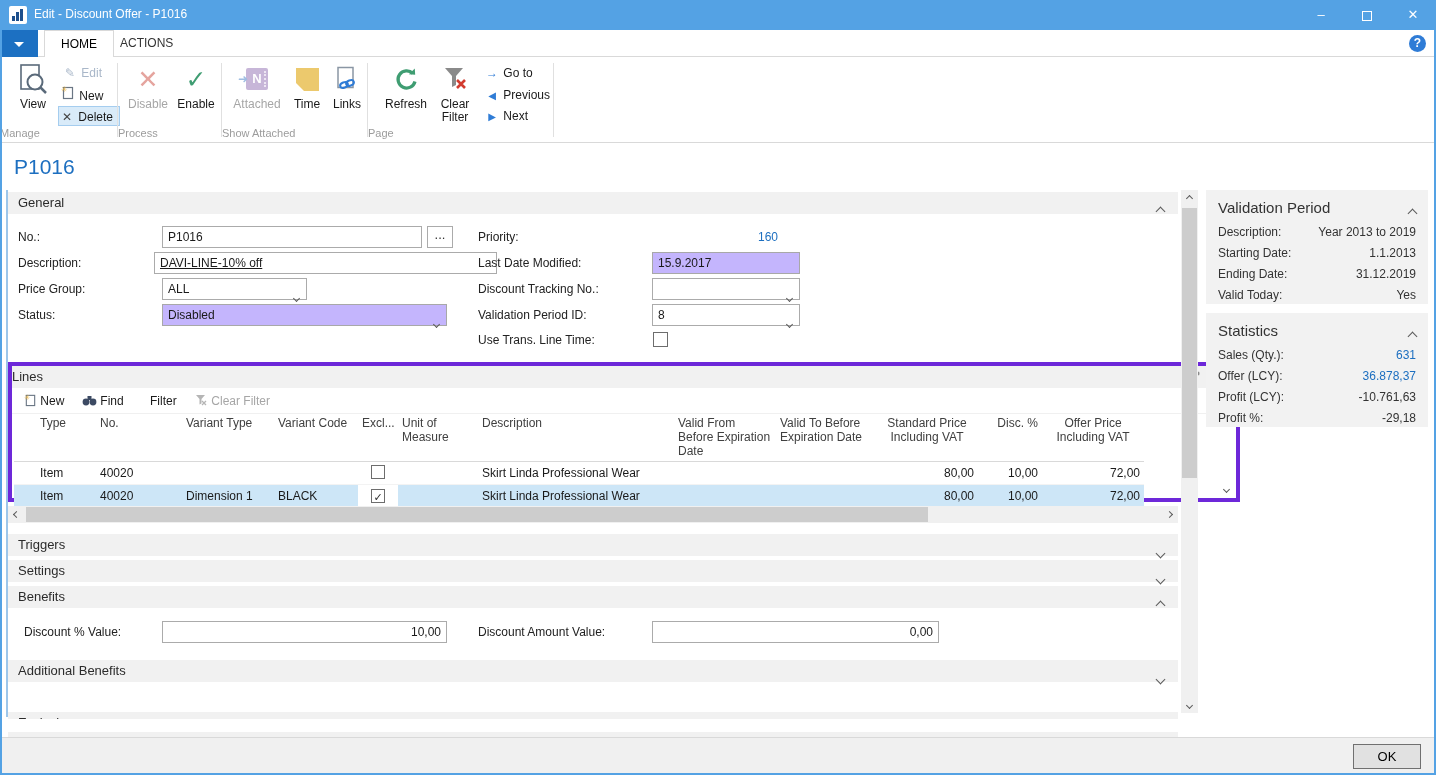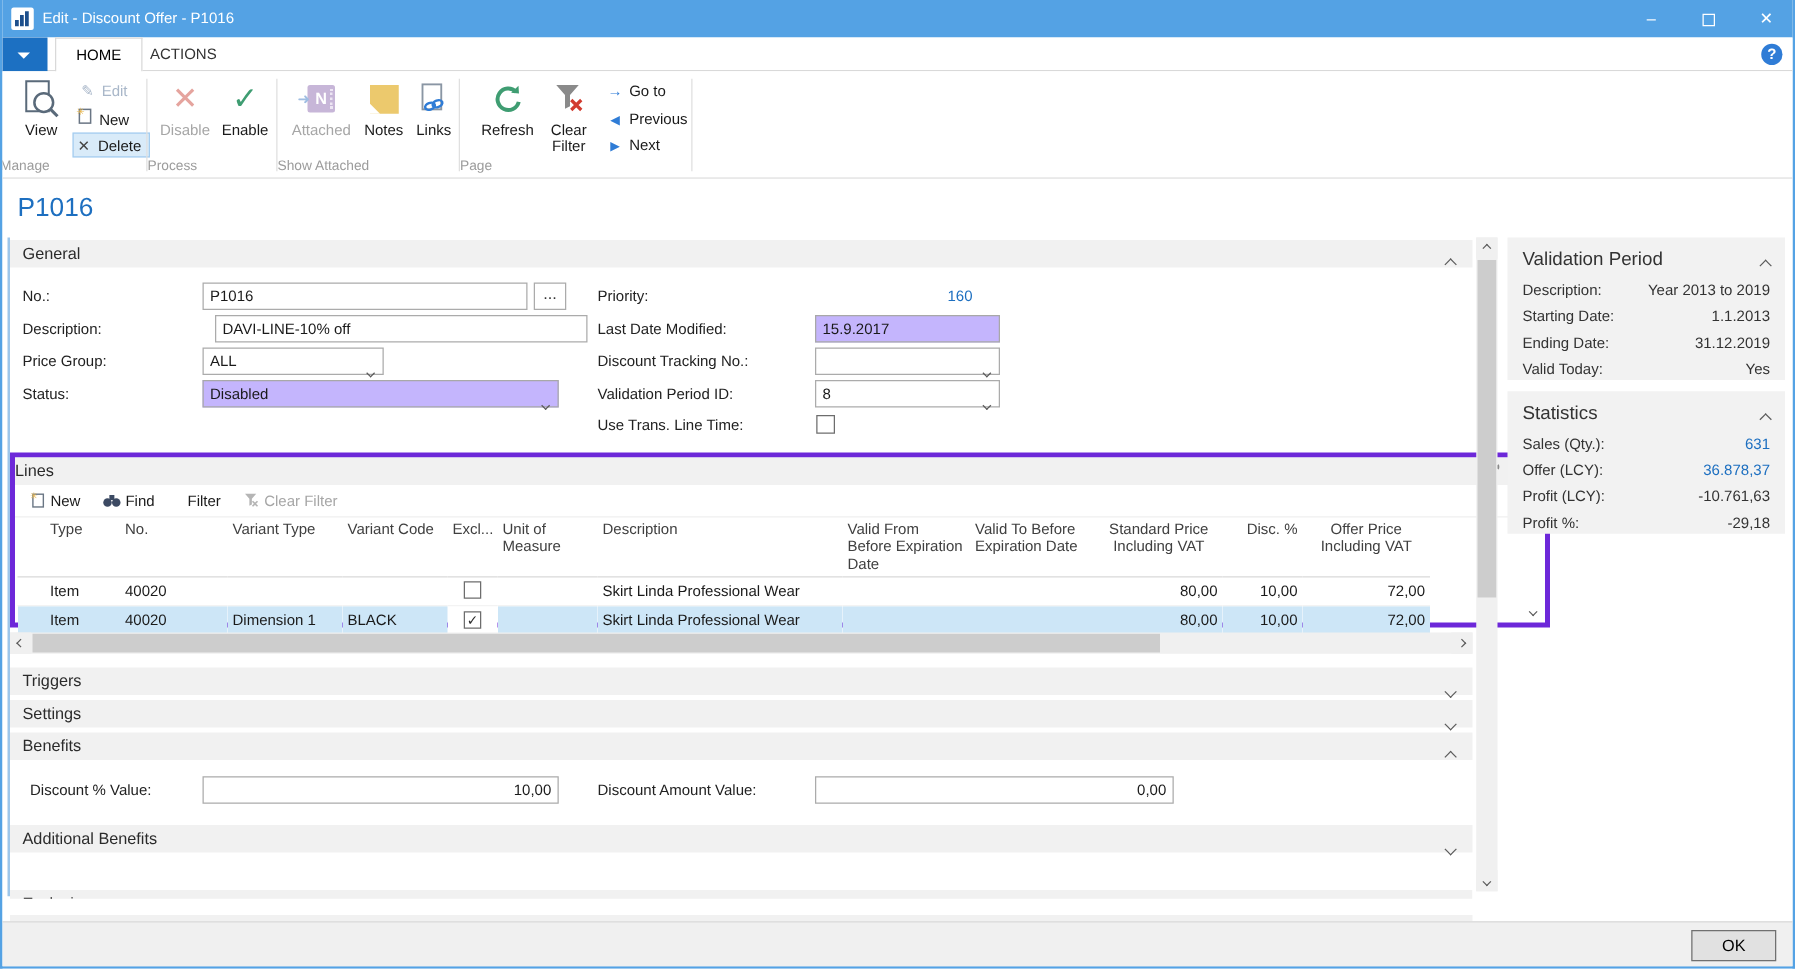--- a/index.html
+++ b/index.html
@@ -169,21 +169,21 @@
             <span class="onen">N<span class="rings"></span><span class="arr">➜</span></span>
           </div>
         <div class="blabel">Attached</div>
       </div>
       <div class="bigbtn" style="left:64px;width:42px;">
         <div class="bicon">
             <span class="note-sq">
               <span class="fold"></span>
             </span>
           </div>
-        <div class="blabel">Notes</div>
+        <div class="blabel">Time</div>
       </div>
       <div class="bigbtn" style="left:108px;width:34px;">
         <div class="bicon">
           <svg width="22" height="26" viewBox="0 0 22 26">
               <rect x="2" y="1.5" width="15" height="20" fill="#fff" stroke="#8a96a4" stroke-width="1.5"></rect>
               <ellipse cx="8" cy="19" rx="4" ry="2.6" fill="none" stroke="#2f7cd6" stroke-width="2" transform="rotate(-20 8 19)"></ellipse>
               <ellipse cx="14" cy="17" rx="4" ry="2.6" fill="none" stroke="#2f7cd6" stroke-width="2" transform="rotate(-20 14 17)"></ellipse>
             </svg>
         </div>
         <div class="blabel">Links</div>
@@ -226,21 +226,21 @@
     <div class="band" style="top:49px;">
       <span class="btext">General</span>
       <span class="bchv"><span class="chv up"></span></span>
     </div>
 
     <div class="flabel" style="left:18px;top:83px;">No.:</div>
     <div class="fld" style="left:162px;top:83px;width:260px;"><span>P1016</span></div>
     <div class="ellips" style="left:427px;top:83px;"><span>...</span></div>
 
     <div class="flabel" style="left:18px;top:109px;">Description:</div>
-    <div class="fld" style="left:172px;top:109px;width:298px;"><span>DAVI-LINE-10% off</span></div>
+    <div class="fld" style="left:154px;top:109px;width:343px;text-decoration:underline;"><span>DAVI-LINE-10% off</span></div>
 
     <div class="flabel" style="left:18px;top:135px;">Price Group:</div>
     <div class="fld" style="left:162px;top:135px;width:145px;"><span>ALL</span><span class="dd-arrow"><span class="chv down sm"></span></span></div>
 
     <div class="flabel" style="left:18px;top:161px;">Status:</div>
     <div class="fld gray" style="left:162px;top:161px;width:285px;"><span>Disabled</span><span class="dd-arrow"><span class="chv down sm"></span></span></div>
 
     <div class="flabel" style="left:478px;top:83px;">Priority:</div>
     <div class="flabel bluetext" style="left:652px;top:83px;width:126px;text-align:right;">160</div>
 

